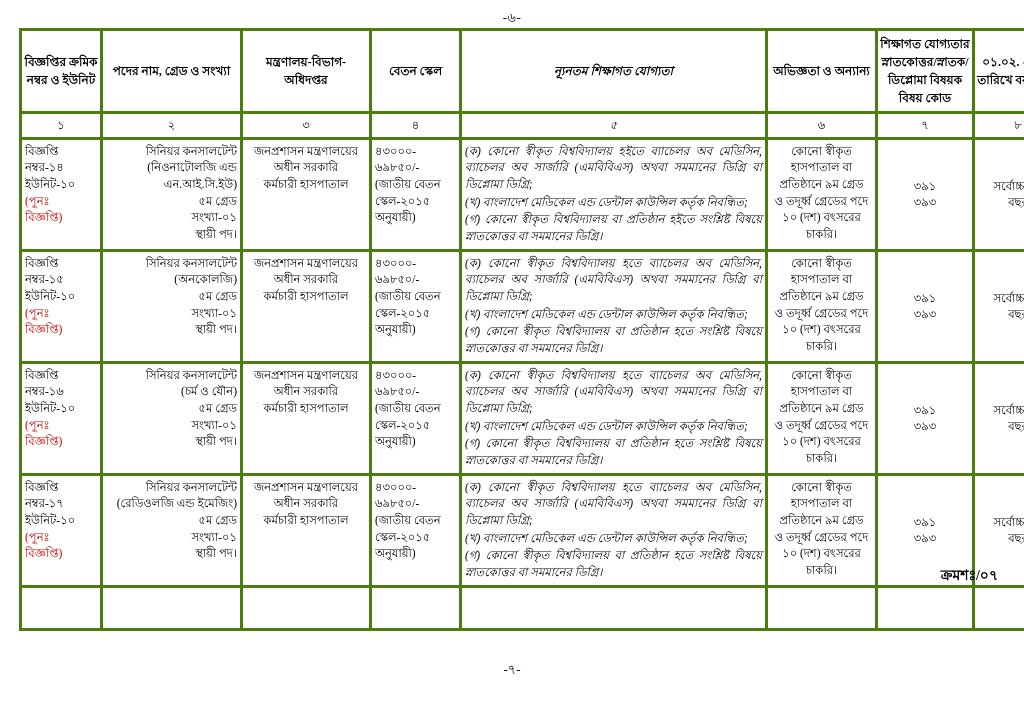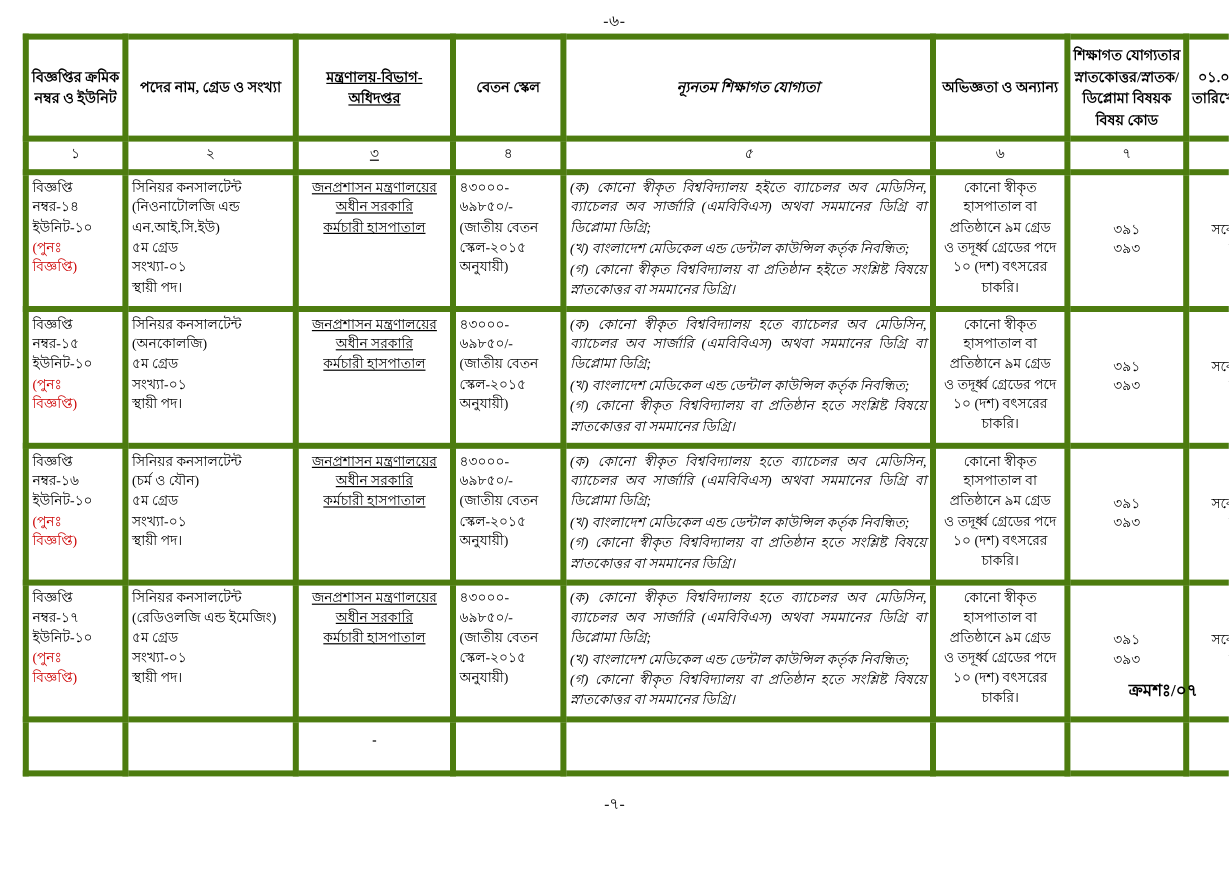--- a/index.html
+++ b/index.html
@@ -47,43 +47,43 @@
   }
   table.maintable {
     position: absolute;
     left: 19px;
     top: 28px;
     width: 986px;
     border-collapse: collapse;
     table-layout: fixed;
   }
   table.maintable td, table.maintable th {
-    border: 5px solid #4d7c0f;
+    border: 3px solid #4d7c0f;
     vertical-align: top;
     padding: 3px 3px;
     font-size: 11.5px;
     line-height: 1.45;
   }
   table.maintable th {
     text-align: center;
     vertical-align: middle;
     font-weight: bold;
     font-size: 12px;
     line-height: 1.5;
     padding: 4px 2px;
   }
   .numrow td {
     text-align: center;
     font-size: 13px;
     padding: 1px 0 2px 0;
     font-weight: normal;
   }
   .c1 { width: 74px; text-align: left; }
-  .c2 { width: 133px; text-align: left; }
-  .c3 { width: 122px; text-align: center; text-decoration: underline; }
+  .c2 { width: 133px; text-align: right; }
+  .c3 { width: 122px; text-align: center; }
   .c4 { width: 83px; }
   .c5 { width: 299px; text-align: left; font-style: italic; }
   .c6 { width: 103px; text-align: center; }
   .c7 { width: 90px; text-align: center; }
   .c8 { width: 82px; text-align: center; }
 
   .cell-lines p {
     margin: 0;
   }
   .red {

